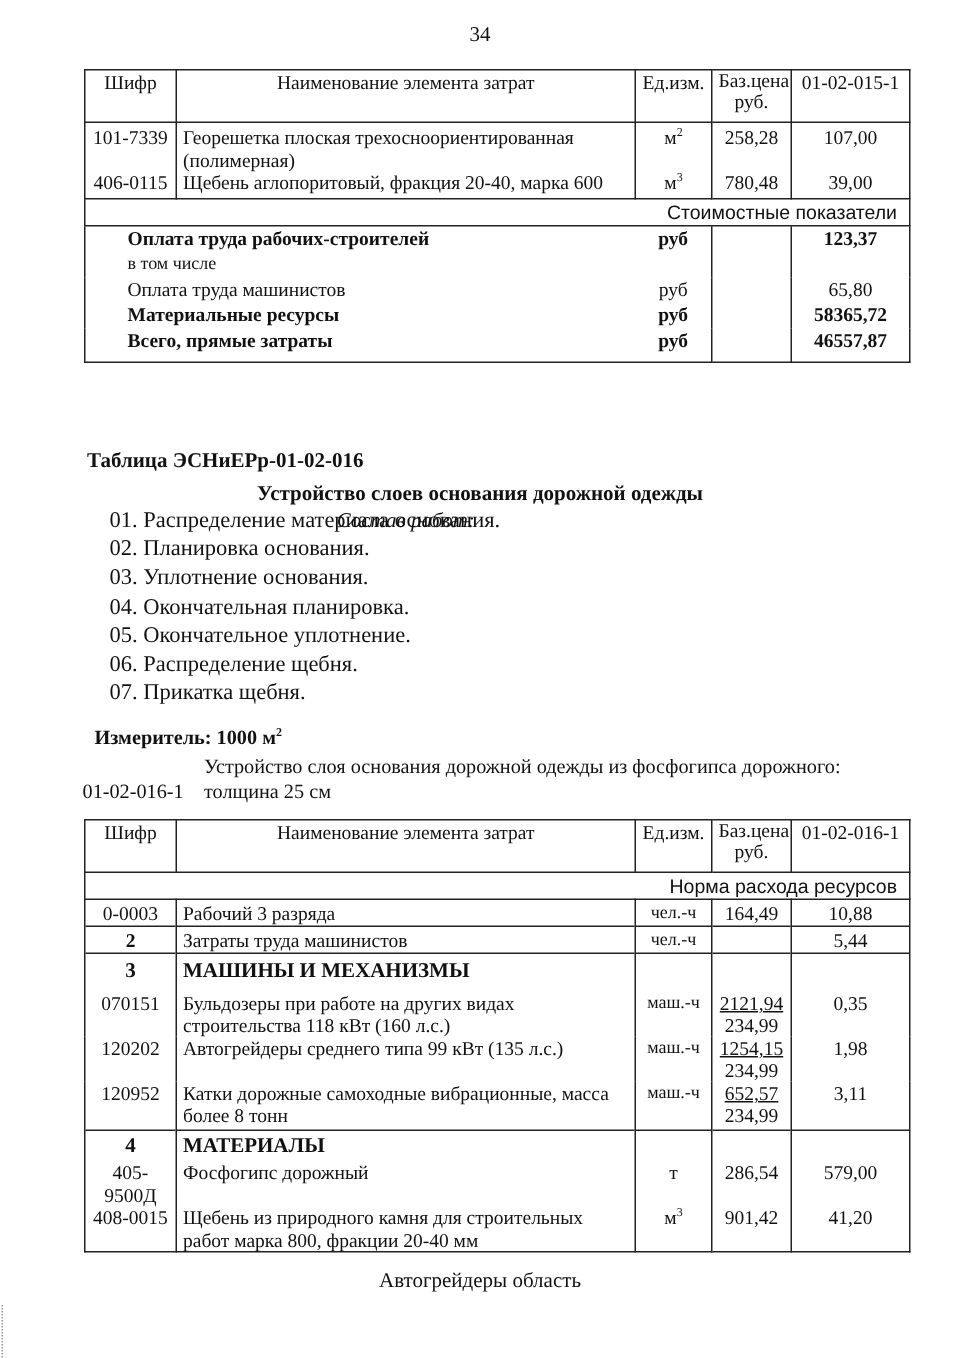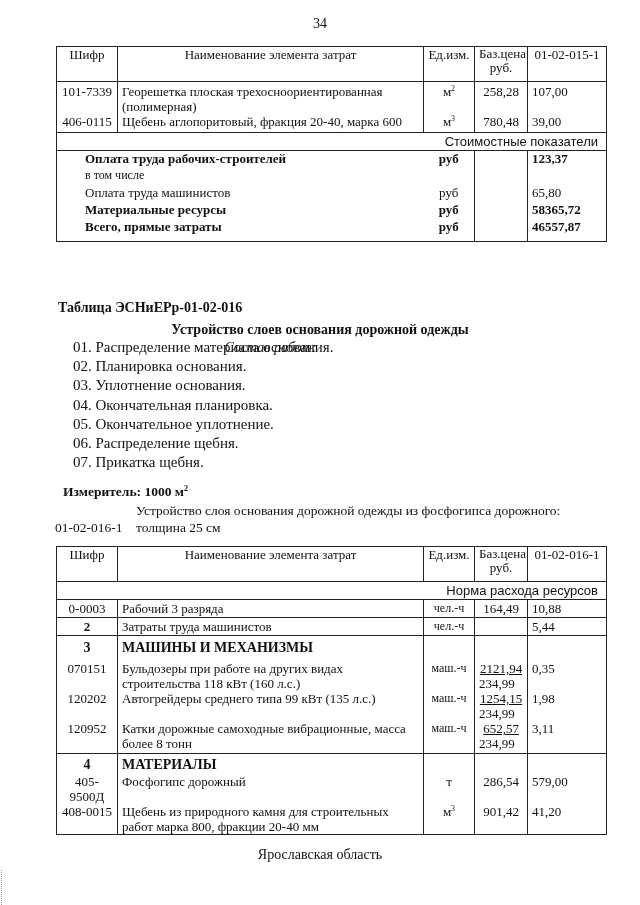--- a/index.html
+++ b/index.html
@@ -7,21 +7,21 @@
          font-family:"Liberation Serif", "DejaVu Serif", serif; color:#111; font-size:13px; }
   .abs { position:absolute; }
   .page-num { top:16px; left:0; width:640px; text-align:center; font-size:14px; }
 
   table.grid { position:absolute; border-collapse:collapse; table-layout:fixed; left:56px; width:550px; }
   table.grid td { padding:0 4px; vertical-align:top; line-height:15px; font-size:13px; }
   .c1 { width:61px; } .c2 { width:306px; } .c3 { width:51px; } .c4 { width:53px; } .c5 { width:79px; }
   .hdr td { border:1px solid #222; height:34px; vertical-align:middle; text-align:center; font-size:13px; }
   .hdr td.two { line-height:14px; }
   .ctr { text-align:center;margin-top:35px; }
-  .rgt { text-align:left; }
+  .rgt { text-align:center; }
   .b { font-weight:bold; }
   .sub { font-family:Liberation Sans, sans-serif; font-size:9.5px; text-align:right; padding-right:8px !important; border:1px solid #222; height:17px; vertical-align:middle !important; }
   .ul { text-decoration:underline; }
   sup { font-size:8px; line-height:0; }
 
   .t1 { top:46px; }
   .t1 .row-body td { border-left:1px solid #222; border-right:1px solid #222; }
   .t1 .last td { border-bottom:1px solid #222; }
   .costs td.lbl { padding-left:28px; }
   .costs td { height:17px; }
@@ -217,14 +217,14 @@
   <tr class="end">
     <td class="ctr" style="padding-bottom:2px">408-0015</td>
     <td>Щебень из природного камня для строительных работ марка 800, фракции 20-40 мм</td>
     <td class="ctr"><span>м</span><sup>3</sup></td>
     <td class="ctr">901,42</td>
     <td class="rgt">41,20</td>
   </tr>
 </tbody>
   </table>
 
-<div class="abs footer">Ярославская область</div>
+<div class="abs footer">Автогрейдеры область</div>
 <div class="abs margin-dots"></div>
 
 </body></html>

